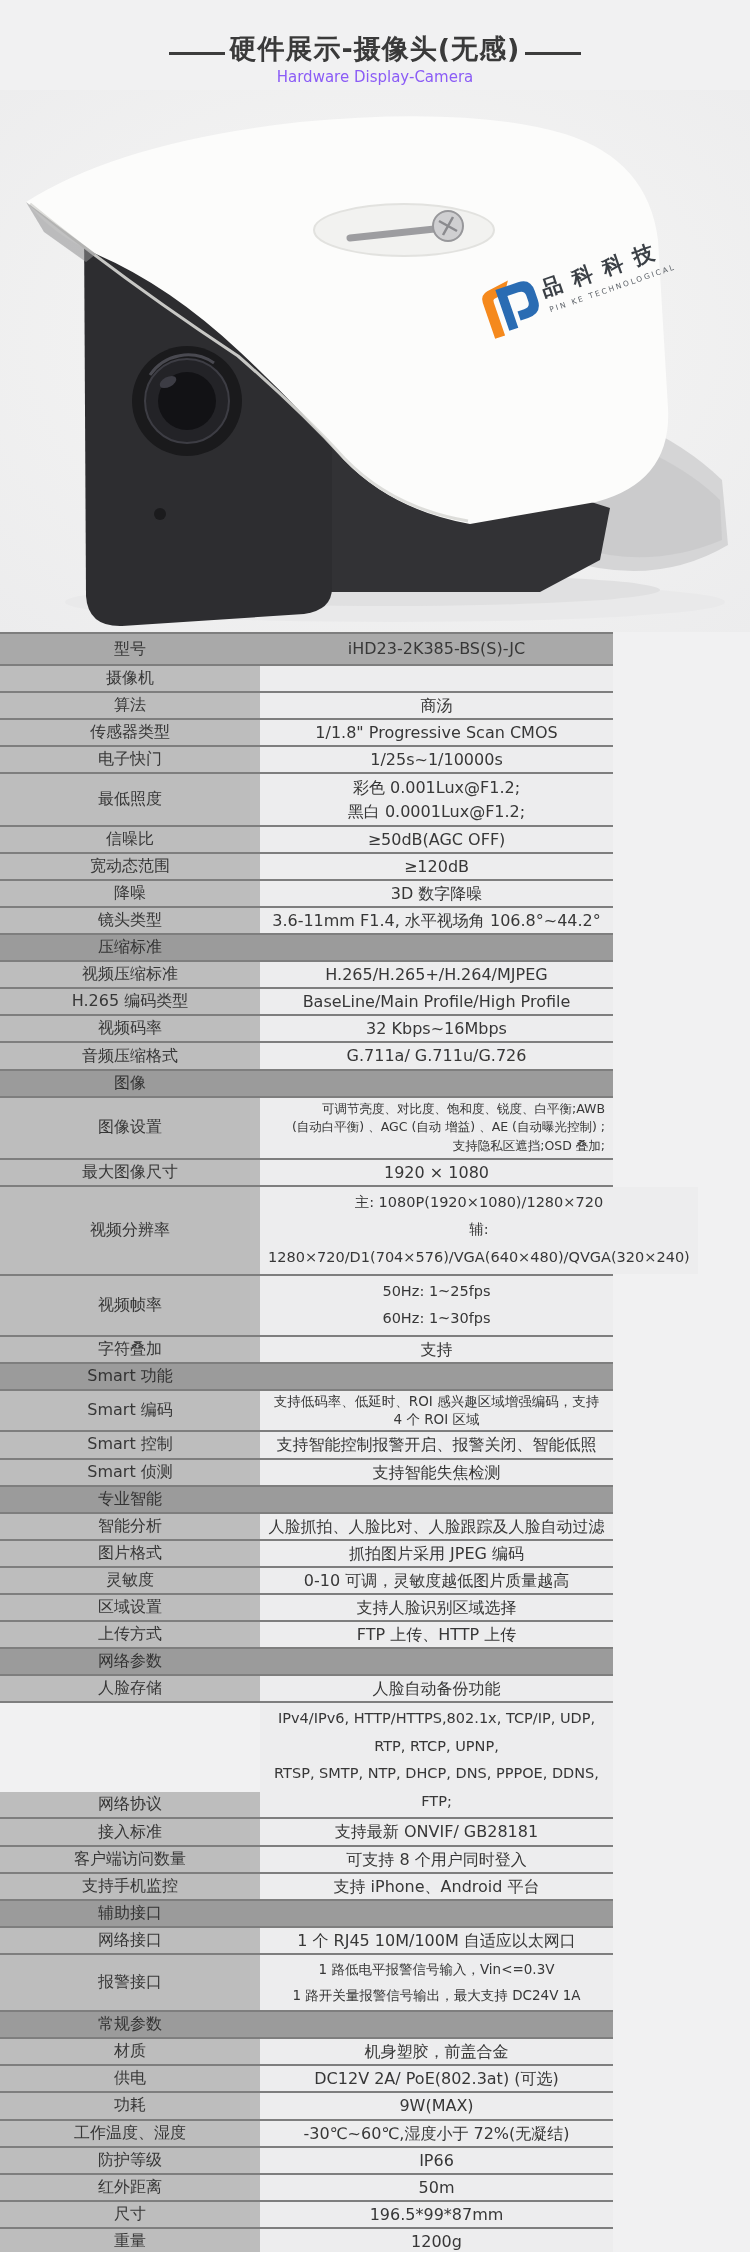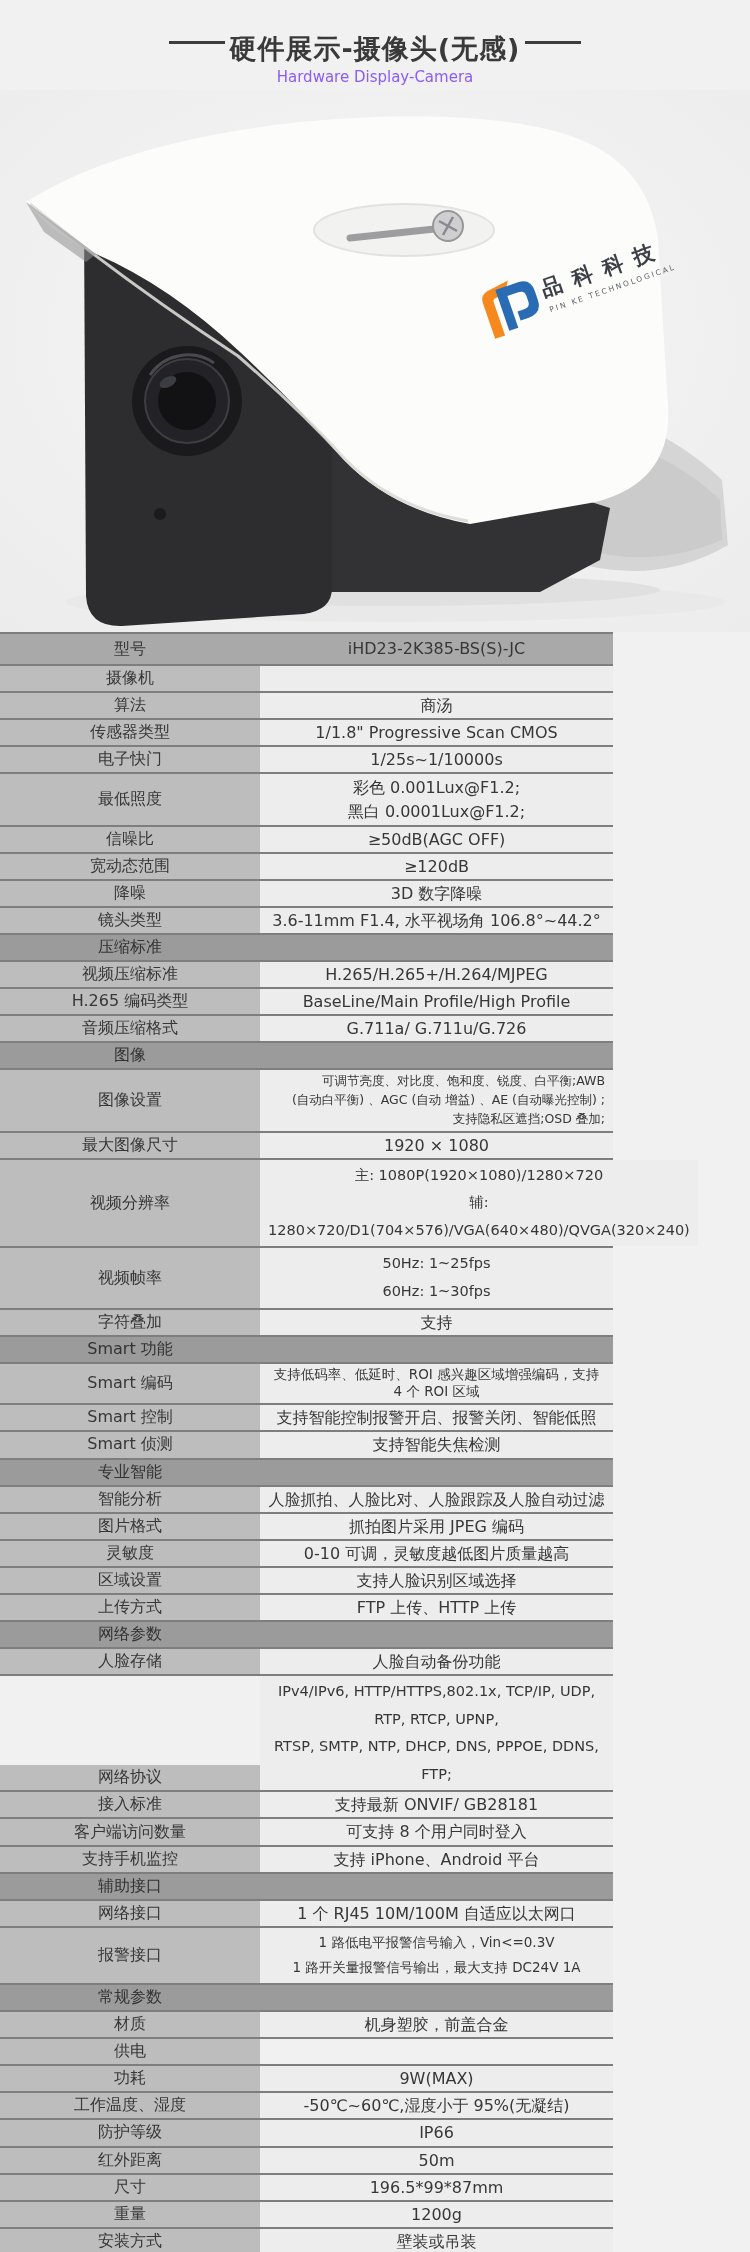--- a/index.html
+++ b/index.html
@@ -4,21 +4,21 @@
 <style>
   html,body{margin:0;padding:0;}
   body{
     width:750px;height:2252px;overflow:hidden;
     background:#f1f1f2;color:#373737;
     font-family:"DejaVu Sans","Liberation Sans",sans-serif;
     --sep:#7e7e7e; --label-bg:#bdbdbd; --value-bg:#ededee;
     --model-bg:#a9a9a9; --section-bg:#9b9b9b; --txt:#373737;
   }
   .header{height:90px;box-sizing:border-box;padding-top:33px;text-align:center;}
-  .title-row{display:flex;align-items:flex-start;justify-content:center;gap:5px;}
+  .title-row{display:flex;align-items:center;justify-content:center;gap:5px;}
   .title{font-size:27px;font-weight:600;color:#3a3a3a;letter-spacing:1px;line-height:32px;}
   .title-line{width:56px;height:3px;background:#3d3d3d;margin-top:8px;}
   .subtitle{font-size:15px;color:#8b5cf6;margin-top:3px;}
   .photo{display:block;}
   .spec-table{width:613px;border-top:2px solid var(--sep);border-bottom:2px solid var(--sep);}
   .trow{display:flex;border-top:2px solid var(--sep);min-height:27px;box-sizing:border-box;}
   .trow:first-child{border-top:none;}
   .cell-label{
     width:260px;flex:0 0 260px;background:var(--label-bg);
     display:flex;align-items:center;justify-content:center;
@@ -166,20 +166,26 @@
         <div>H.265/H.265+/H.264/MJPEG</div>
       </div>
     </div>
     <div class="trow row">
       <div class="cell-label">H.265 编码类型</div>
       <div class="cell-value">
         <div>BaseLine/Main Profile/High Profile</div>
       </div>
     </div>
     <div class="trow row">
+      <div class="cell-label">视频码率</div>
+      <div class="cell-value">
+        <div>32 Kbps~16Mbps</div>
+      </div>
+    </div>
+    <div class="trow row">
       <div class="cell-label">音频压缩格式</div>
       <div class="cell-value">
         <div>G.711a/ G.711u/G.726</div>
       </div>
     </div>
     <div class="trow section">
       <div class="cell-label">图像</div>
     </div>
     <div class="trow row xs h56">
       <div class="cell-label">图像设置</div>
@@ -323,31 +329,34 @@
       <div class="cell-label">常规参数</div>
     </div>
     <div class="trow row">
       <div class="cell-label">材质</div>
       <div class="cell-value">
         <div>机身塑胶，前盖合金</div>
       </div>
     </div>
     <div class="trow row">
       <div class="cell-label">供电</div>
+      <div class="cell-value">
+        <div>DC12V 2A/ PoE(802.3at) (可选)</div>
+      </div>
     </div>
     <div class="trow row">
       <div class="cell-label">功耗</div>
       <div class="cell-value">
         <div>9W(MAX)</div>
       </div>
     </div>
     <div class="trow row">
       <div class="cell-label">工作温度、湿度</div>
       <div class="cell-value">
-        <div>-50℃~60℃,湿度小于 95%(无凝结)</div>
+        <div>-30℃~60℃,湿度小于 72%(无凝结)</div>
       </div>
     </div>
     <div class="trow row">
       <div class="cell-label">防护等级</div>
       <div class="cell-value">
         <div>IP66</div>
       </div>
     </div>
     <div class="trow row">
       <div class="cell-label">红外距离</div>

